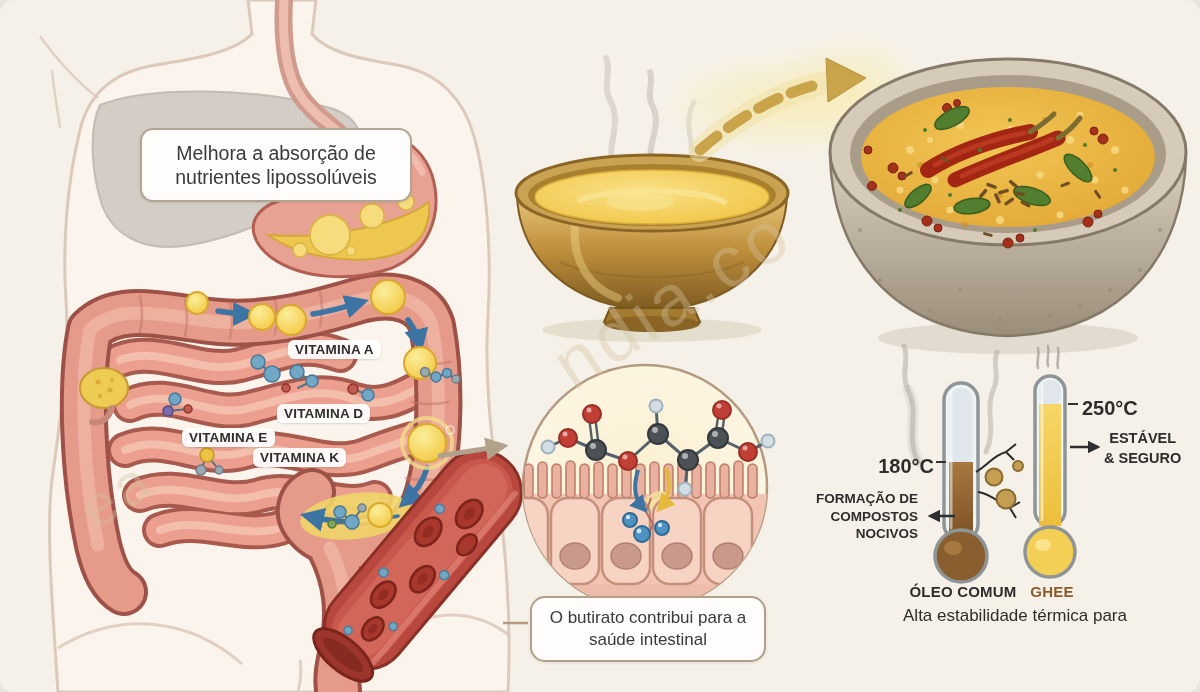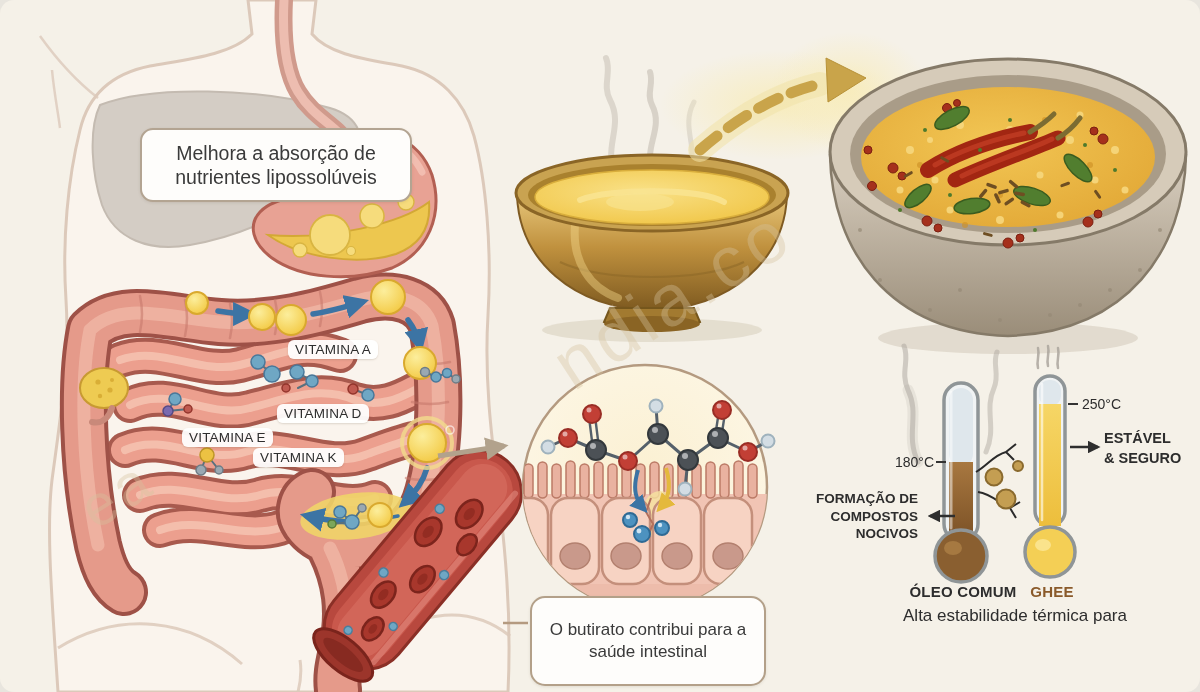--- a/index.html
+++ b/index.html
@@ -10,30 +10,30 @@
     border-radius:14px;
   }
   .stage svg{position:absolute;left:0;top:0;}
   .lbl{position:absolute;color:#333;line-height:1.25;}
   .callout{
     background:#fefdfb;border:2px solid #b3a492;border-radius:13px;
     text-align:center;color:#3a3a3a;box-shadow:0 1px 3px rgba(90,70,50,.12);
     display:flex;align-items:center;justify-content:center;
   }
   .absorption{left:140px;top:128px;width:252px;min-height:58px;font-size:19.5px;padding:6px 8px;}
-  .inset-caption{left:530px;top:596px;width:224px;font-size:17px;border-color:#b3a089;border-radius:15px;padding:21px 4px;line-height:1.28;}
+  .inset-caption{left:530px;top:596px;width:224px;font-size:17px;border-color:#b3a089;border-radius:15px;padding:9px 4px;line-height:1.28;}
   .pill{
     position:absolute;background:rgba(255,255,255,.94);border-radius:6px;
-    padding:2px 7px;font-size:13.5px;font-weight:normal;color:#2e2e2e;
+    padding:2px 7px;font-size:13.5px;font-weight:bold;color:#2e2e2e;
     box-shadow:0 1px 2px rgba(90,70,50,.18);letter-spacing:.2px;white-space:nowrap;
   }
   .inset-title{left:563px;top:372px;width:164px;text-align:center;font-weight:bold;font-size:16.5px;color:#222;}
-  .temp{font-weight:normal;font-size:14px;color:#2d2d2d;white-space:nowrap;}
+  .temp{font-weight:bold;font-size:20px;color:#2d2d2d;white-space:nowrap;}
   .warn{left:800px;top:490px;width:118px;text-align:right;font-weight:bold;font-size:13.5px;line-height:1.3;color:#2d2d2d;}
-  .status{left:1104px;top:429px;font-weight:bold;font-size:14.5px;line-height:1.35;color:#2d2d2d;}
+  .status{left:1104px;top:429px;font-weight:bold;font-size:14.5px;line-height:1.35;color:#2d2d2d;text-align:center;}
   .tname{font-weight:bold;font-size:15px;color:#2d2d2d;text-align:center;letter-spacing:.2px;}
   .ghee-name{color:#8a5a2a;}
   .bottom-caption{left:853px;top:605px;width:324px;text-align:center;font-size:17px;color:#2d2d2d;line-height:1.26;}
   .watermark{
     position:absolute;color:rgba(213,195,158,.38);font-size:72px;letter-spacing:5px;
     transform:rotate(-33deg);transform-origin:left center;pointer-events:none;white-space:nowrap;
   }
   .watermark.small{font-size:58px;}
 </style>
 </head>

